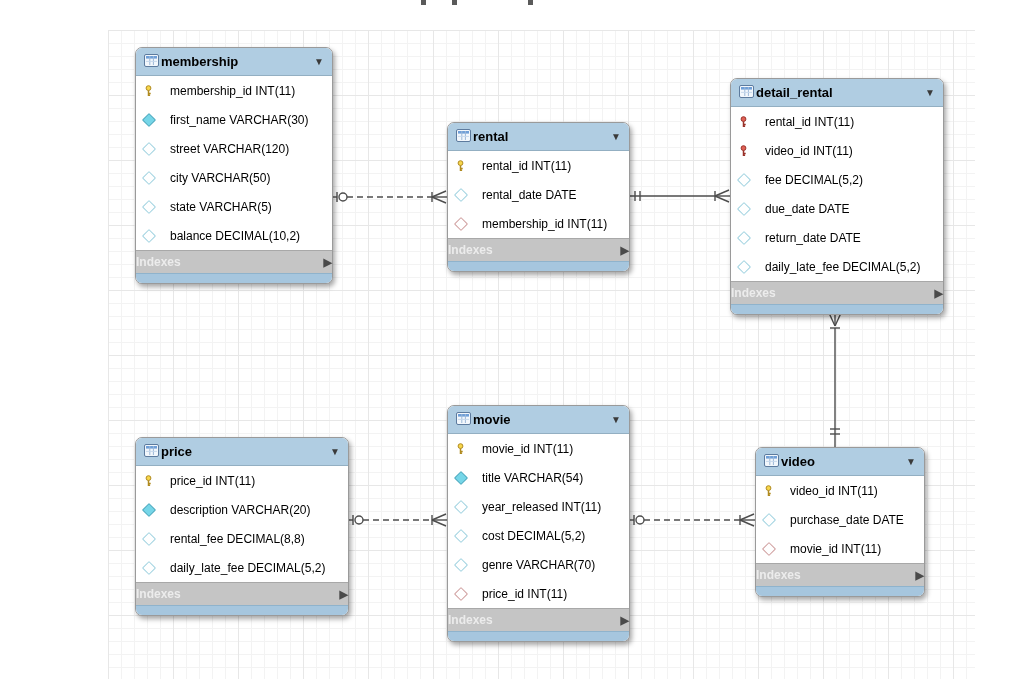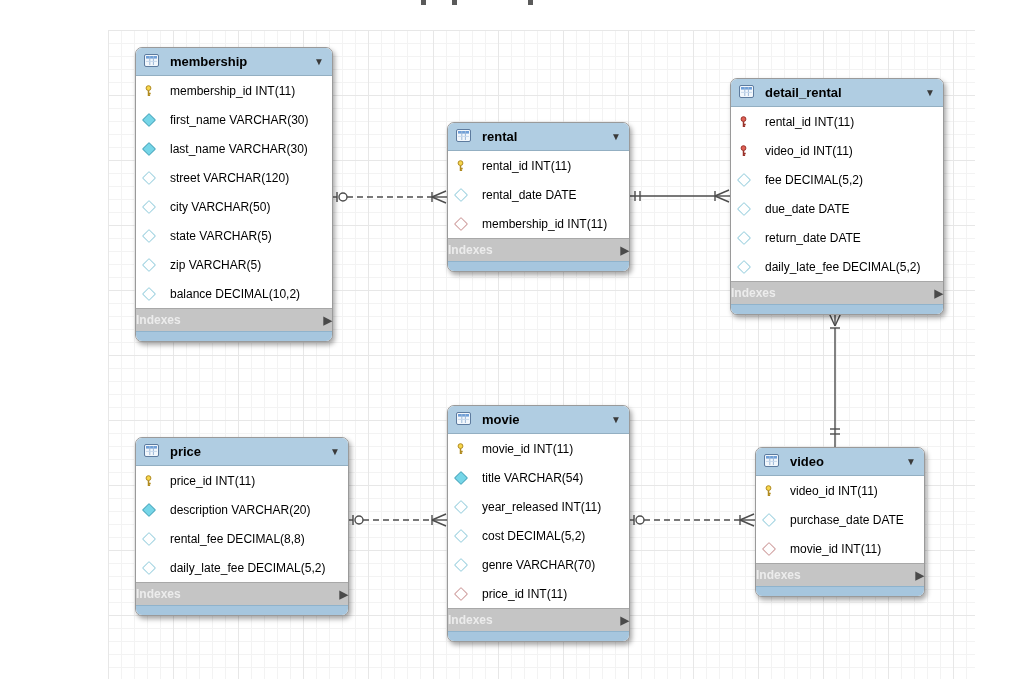--- a/index.html
+++ b/index.html
@@ -9,21 +9,21 @@
     background-image:
       repeating-linear-gradient(to right,#e7e7e7 0 1px,transparent 1px 65px),
       repeating-linear-gradient(to bottom,#e7e7e7 0 1px,transparent 1px 65px),
       repeating-linear-gradient(to right,#f3f3f3 0 1px,transparent 1px 13px),
       repeating-linear-gradient(to bottom,#f3f3f3 0 1px,transparent 1px 13px);}
   svg#connectors{position:absolute;left:0;top:0;z-index:2}
   #tables-layer{position:absolute;left:0;top:0;width:100%;height:100%;z-index:3}
   .table{position:absolute;background:#fff;border:1px solid #9a9a9a;border-radius:7px;
          box-shadow:2px 3px 5px rgba(0,0,0,.35);}
   .hdr{height:27px;background:#b0cde2;border-bottom:1px solid #93afc2;
-       border-radius:6px 6px 0 0;display:flex;align-items:center;gap:11px;
+       border-radius:6px 6px 0 0;display:flex;align-items:center;gap:2px;
        padding:0 8px;font-weight:bold;font-size:13px;color:#000;}
   .collapse{margin-left:auto;font-size:10px;color:#3a3a3a;line-height:1}
   .rows{background:#fff}
   .row{height:29px;display:flex;align-items:center;gap:16px;padding:0 7px;font-size:12px;color:#000;}
   .cicon{flex:none;display:flex;align-items:center;justify-content:center;width:11px}
   .dia{width:8px;height:8px;transform:rotate(45deg);border-radius:1px;flex:none}
   .dia.filled{background:#76d6e8;border:1px solid #48a7bd}
   .dia.hollow{background:#fff;border:1px solid #9fd2e0}
   .dia.red{background:#fff;border:1px solid #cf9d9d}
   .indexes{height:22px;background:#c5c5c5;border-top:1px solid #a8a8a8;display:flex;
@@ -119,47 +119,35 @@
           <span>membership_id INT(11)</span>
         </div>
         <div class="row">
           <span class="cicon">
             <span class="dia filled"></span>
           </span>
           <span>first_name VARCHAR(30)</span>
         </div>
         <div class="row">
           <span class="cicon">
-            <span class="dia filled"></span>
-          </span>
-          <span>last_name VARCHAR(30)</span>
-        </div>
-        <div class="row">
-          <span class="cicon">
             <span class="dia hollow"></span>
           </span>
           <span>street VARCHAR(120)</span>
         </div>
         <div class="row">
           <span class="cicon">
             <span class="dia hollow"></span>
           </span>
           <span>city VARCHAR(50)</span>
         </div>
         <div class="row">
           <span class="cicon">
             <span class="dia hollow"></span>
           </span>
           <span>state VARCHAR(5)</span>
-        </div>
-        <div class="row">
-          <span class="cicon">
-            <span class="dia hollow"></span>
-          </span>
-          <span>zip VARCHAR(5)</span>
         </div>
         <div class="row">
           <span class="cicon">
             <span class="dia hollow"></span>
           </span>
           <span>balance DECIMAL(10,2)</span>
         </div>
       </div>
     <div class="indexes">
       <span class="idx-label">Indexes</span>

